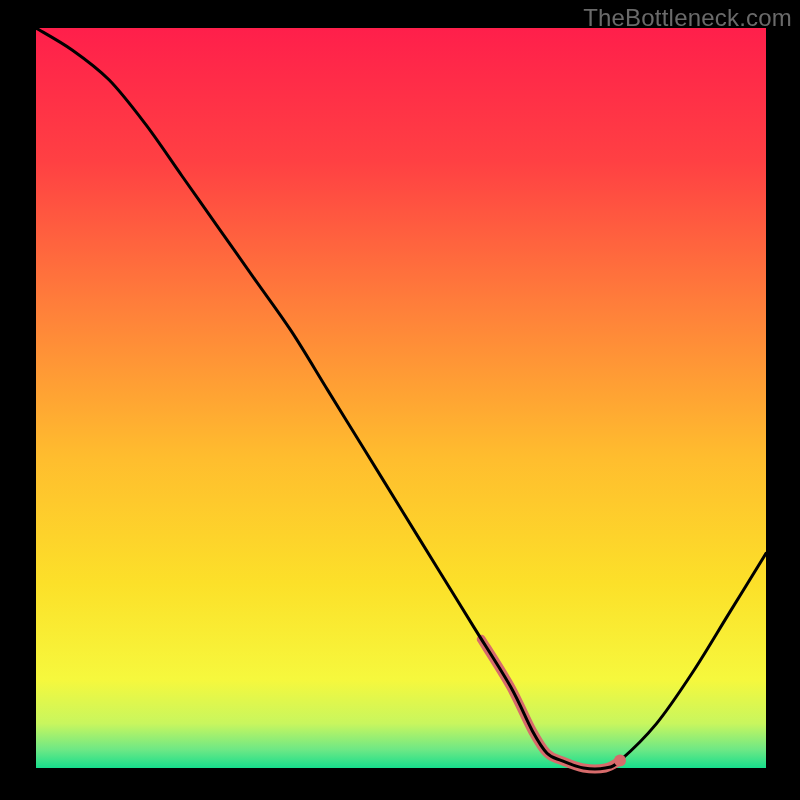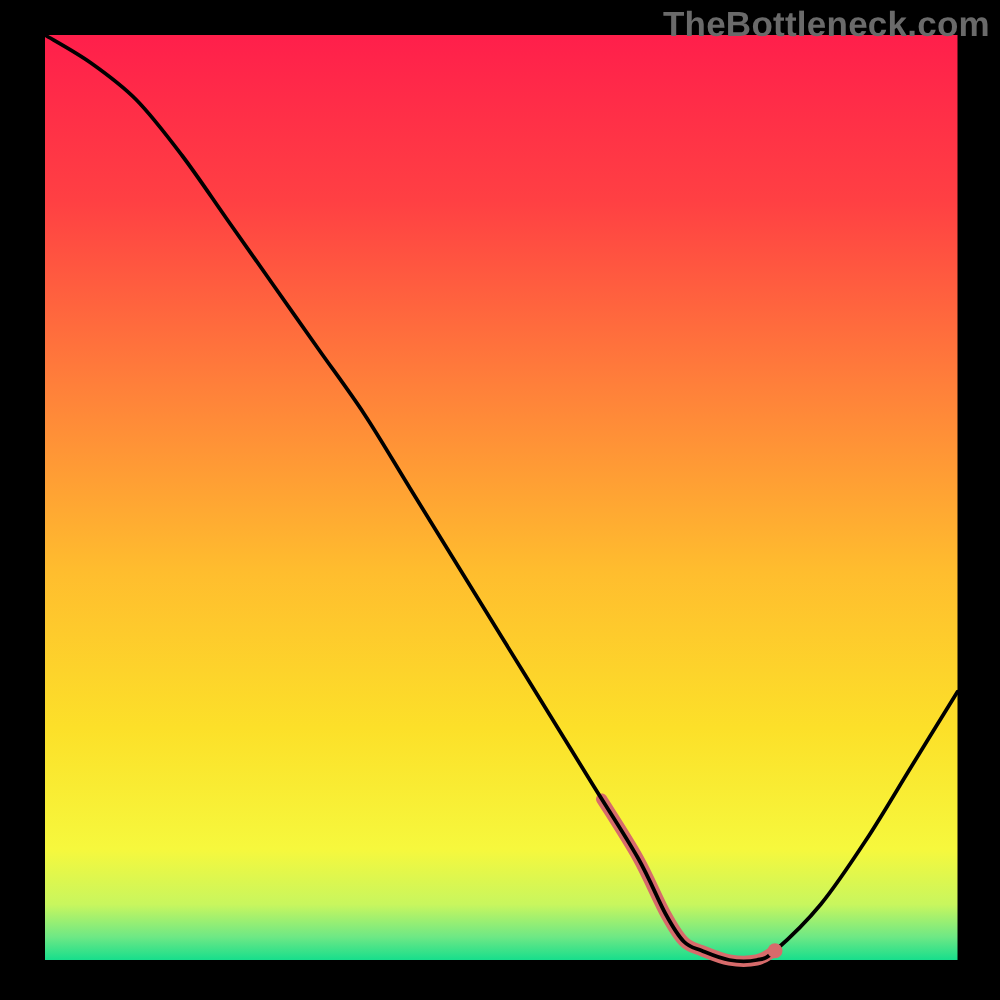--- a/index.html
+++ b/index.html
@@ -14,22 +14,22 @@
   .container {
     position: relative;
     width: 800px;
     height: 800px;
   }
   .watermark {
     position: absolute;
     top: 4px;
     right: 8px;
     color: #6a6a6a;
-    font-size: 28px;
-    font-weight: 700;
+    font-size: 24px;
+    font-weight: 400;
     letter-spacing: 0.2px;
     z-index: 10;
   }
   svg.chart {
     position: absolute;
     top: 0;
     left: 0;
   }
 </style>
 </head>

